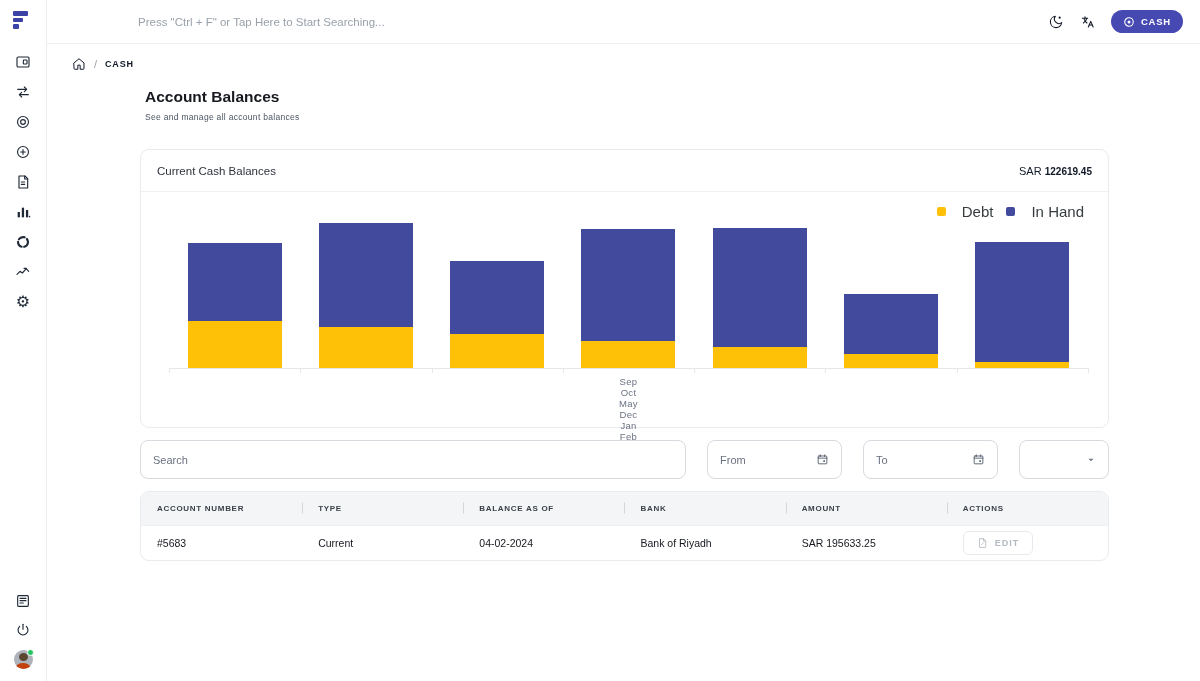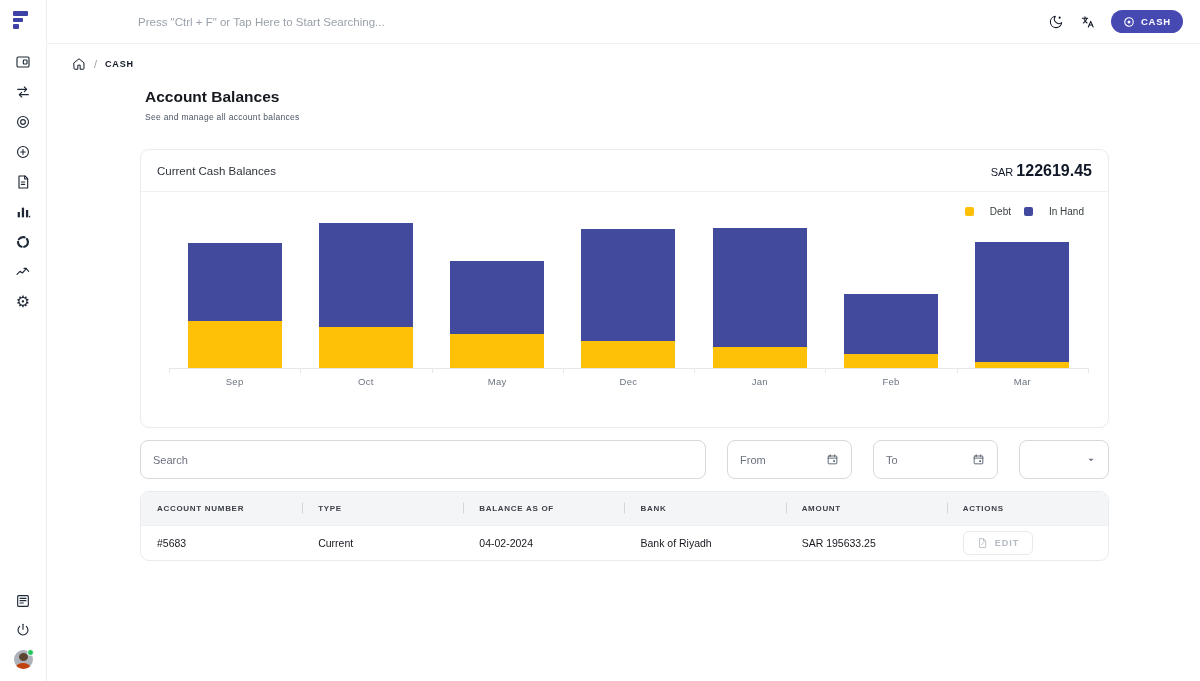--- a/index.html
+++ b/index.html
@@ -49,41 +49,41 @@
   .page-subtitle { margin-top:6px; font-size:8.5px; color:#4b5563; letter-spacing:.3px;}
 
   .card { width:969px; margin-left:93px; background:#fff; border:1px solid #e9ebef; border-radius:9px; }
 
   
   .chart-card { margin-top:27px; height:279px; }
   .chart-head { height:42px; display:flex; align-items:center; justify-content:space-between;
     padding:0 16px; border-bottom:1px solid #eef0f3;}
   .chart-title { font-size:11.5px; color:#2e333b; }
   .chart-total { font-size:11px; color:#111827; }
-  .chart-total b { font-size:16px; }
+  .chart-total b { font-size:10px; }
   .legend { display:flex; justify-content:flex-end; align-items:center; gap:13px; padding:14px 24px 0 0; height:24px;}
   .legend-item { display:flex; align-items:center; gap:4px; cursor:pointer; }
   .legend-swatch { width:9px; height:9px; border-radius:2px; }
-  .legend-label { font-size:10px; color:#373d3f;padding-left:12px; }
+  .legend-label { font-size:15px; color:#373d3f;padding-left:12px; }
   .plot-wrap { margin:8px 20px 0 28px; }
   .plot { position:relative; height:145px; display:flex; border-bottom:1px solid #e5e7eb; }
   .slot { flex:1; display:flex; align-items:flex-end; justify-content:center; }
   .stack { width:94px; display:flex; flex-direction:column-reverse; }
   .seg { width:100%; }
   .tick { position:absolute; top:100%; width:1px; height:5px; background:#e5e7eb; }
-  .xlabels { display:flex; margin-top:7px; }
+  .xlabels { display:flex; margin-top:7px;flex-direction:column; }
   .xlabels span { flex:1; text-align:center; font-size:9.5px; color:#6b7280; letter-spacing:.3px;}
 
   
   .filter-row { width:969px; margin:12px 0 0 93px; display:flex; gap:21px; }
   .f-input { height:39px; border:1px solid #d6d9de; border-radius:8px; background:#fff; display:flex; align-items:center; padding:0 12px;}
   .f-input input { border:none; outline:none; width:100%; font-size:11px; color:#374151; font-family:"Liberation Sans", sans-serif;}
   .f-input input::placeholder { color:#6b7280; }
   .f-search { flex:1; }
-  .f-date { width:125px; justify-content:space-between; }
+  .f-date { width:135px; justify-content:space-between; }
   .f-date svg { width:13px; height:13px; stroke:#4b5563; fill:none; stroke-width:1.6; stroke-linecap:round; flex:none; cursor:pointer;}
   .f-select { width:90px; justify-content:flex-end; cursor:pointer; }
   .f-select svg { width:10px; height:10px; fill:#6b7280; }
 
   
   .table-card { margin-top:12px; overflow:hidden; }
   table { width:100%; border-collapse:collapse; table-layout:fixed; }
   thead th { background:#f4f5f7; height:33px; text-align:left; font-size:8px; font-weight:bold;
     letter-spacing:.7px; color:#3c4149; padding:0 16px; position:relative; }
   thead th:not(:first-child)::before { content:""; position:absolute; left:0; top:50%; transform:translateY(-50%);

